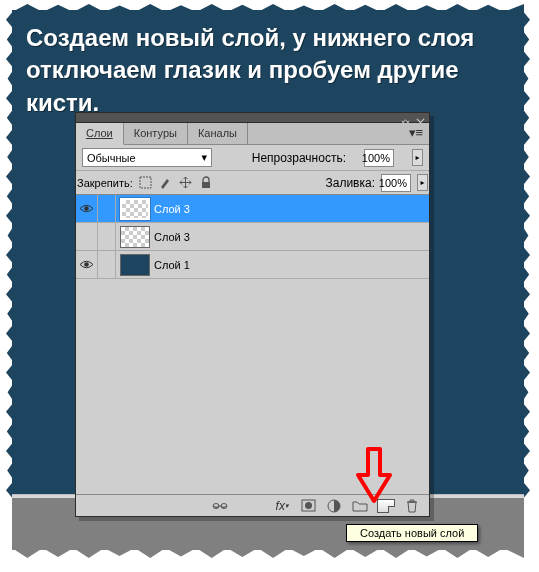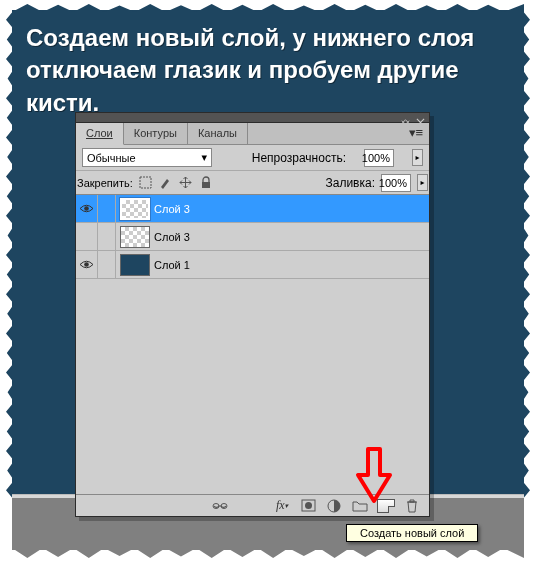--- a/index.html
+++ b/index.html
@@ -197,21 +197,21 @@
   <div class="spacer"></div>
 
   <div class="footer">
     <span class="f-ic">
       <svg width="16" height="10" viewBox="0 0 16 10">
           <path d="M4 5 a3 3 0 0 1 0-0 M2 5 a3 3 0 0 0 5 0 M9 5 a3 3 0 0 0 5 0 M6 5 L10 5" stroke="#555" fill="none" stroke-width="1.2"></path>
           <ellipse cx="4" cy="5" rx="3" ry="2.5" fill="none" stroke="#555"></ellipse>
           <ellipse cx="12" cy="5" rx="3" ry="2.5" fill="none" stroke="#555"></ellipse>
         </svg>
     </span>
-    <span class="f-ic" style="font-style:italic;font-family:Liberation Serif, serif;font-size:12px;margin-left:36px;">fx<span style="font-size:7px">▾</span></span>
+    <span class="f-ic" style="font-style:italic;font-family:Liberation Sans, sans-serif;font-size:12px;margin-left:36px;">fx<span style="font-size:7px">▾</span></span>
     <span class="f-ic">
       <svg width="15" height="13" viewBox="0 0 15 13">
           <rect x="1" y="1" width="13" height="11" fill="none" stroke="#555"></rect>
           <circle cx="7.5" cy="6.5" r="3.5" fill="#555"></circle>
         </svg>
     </span>
     <span class="f-ic">
       <svg width="14" height="14" viewBox="0 0 14 14">
           <circle cx="7" cy="7" r="6" fill="none" stroke="#555"></circle>
           <path d="M7 1 A6 6 0 0 1 7 13 Z" fill="#555"></path>

